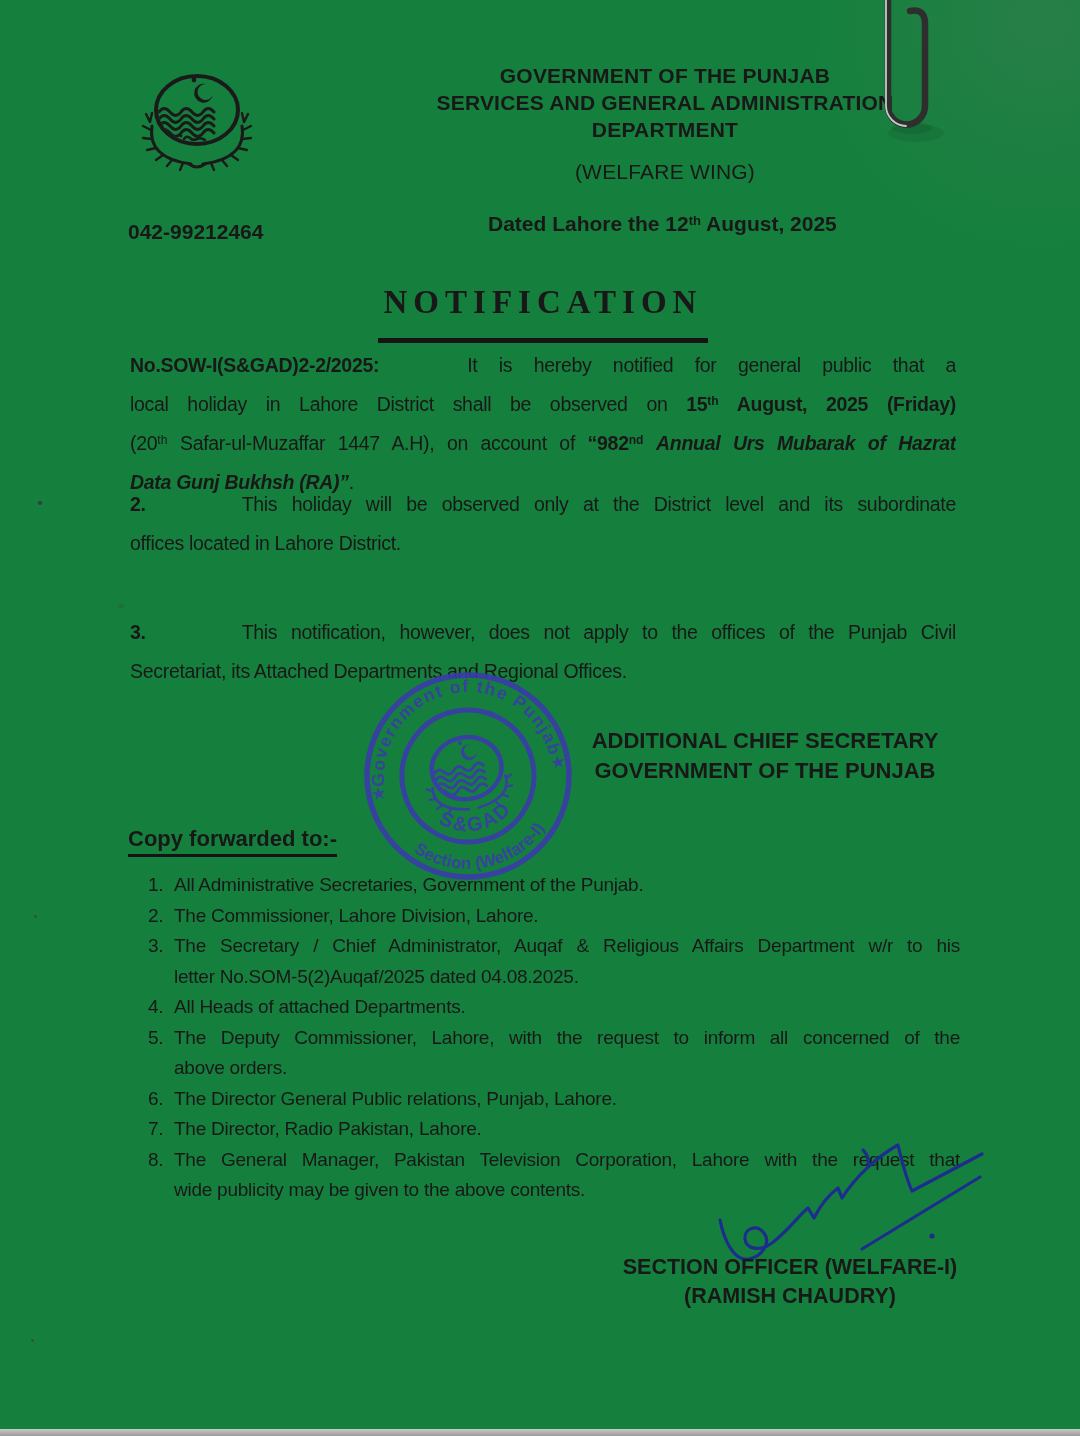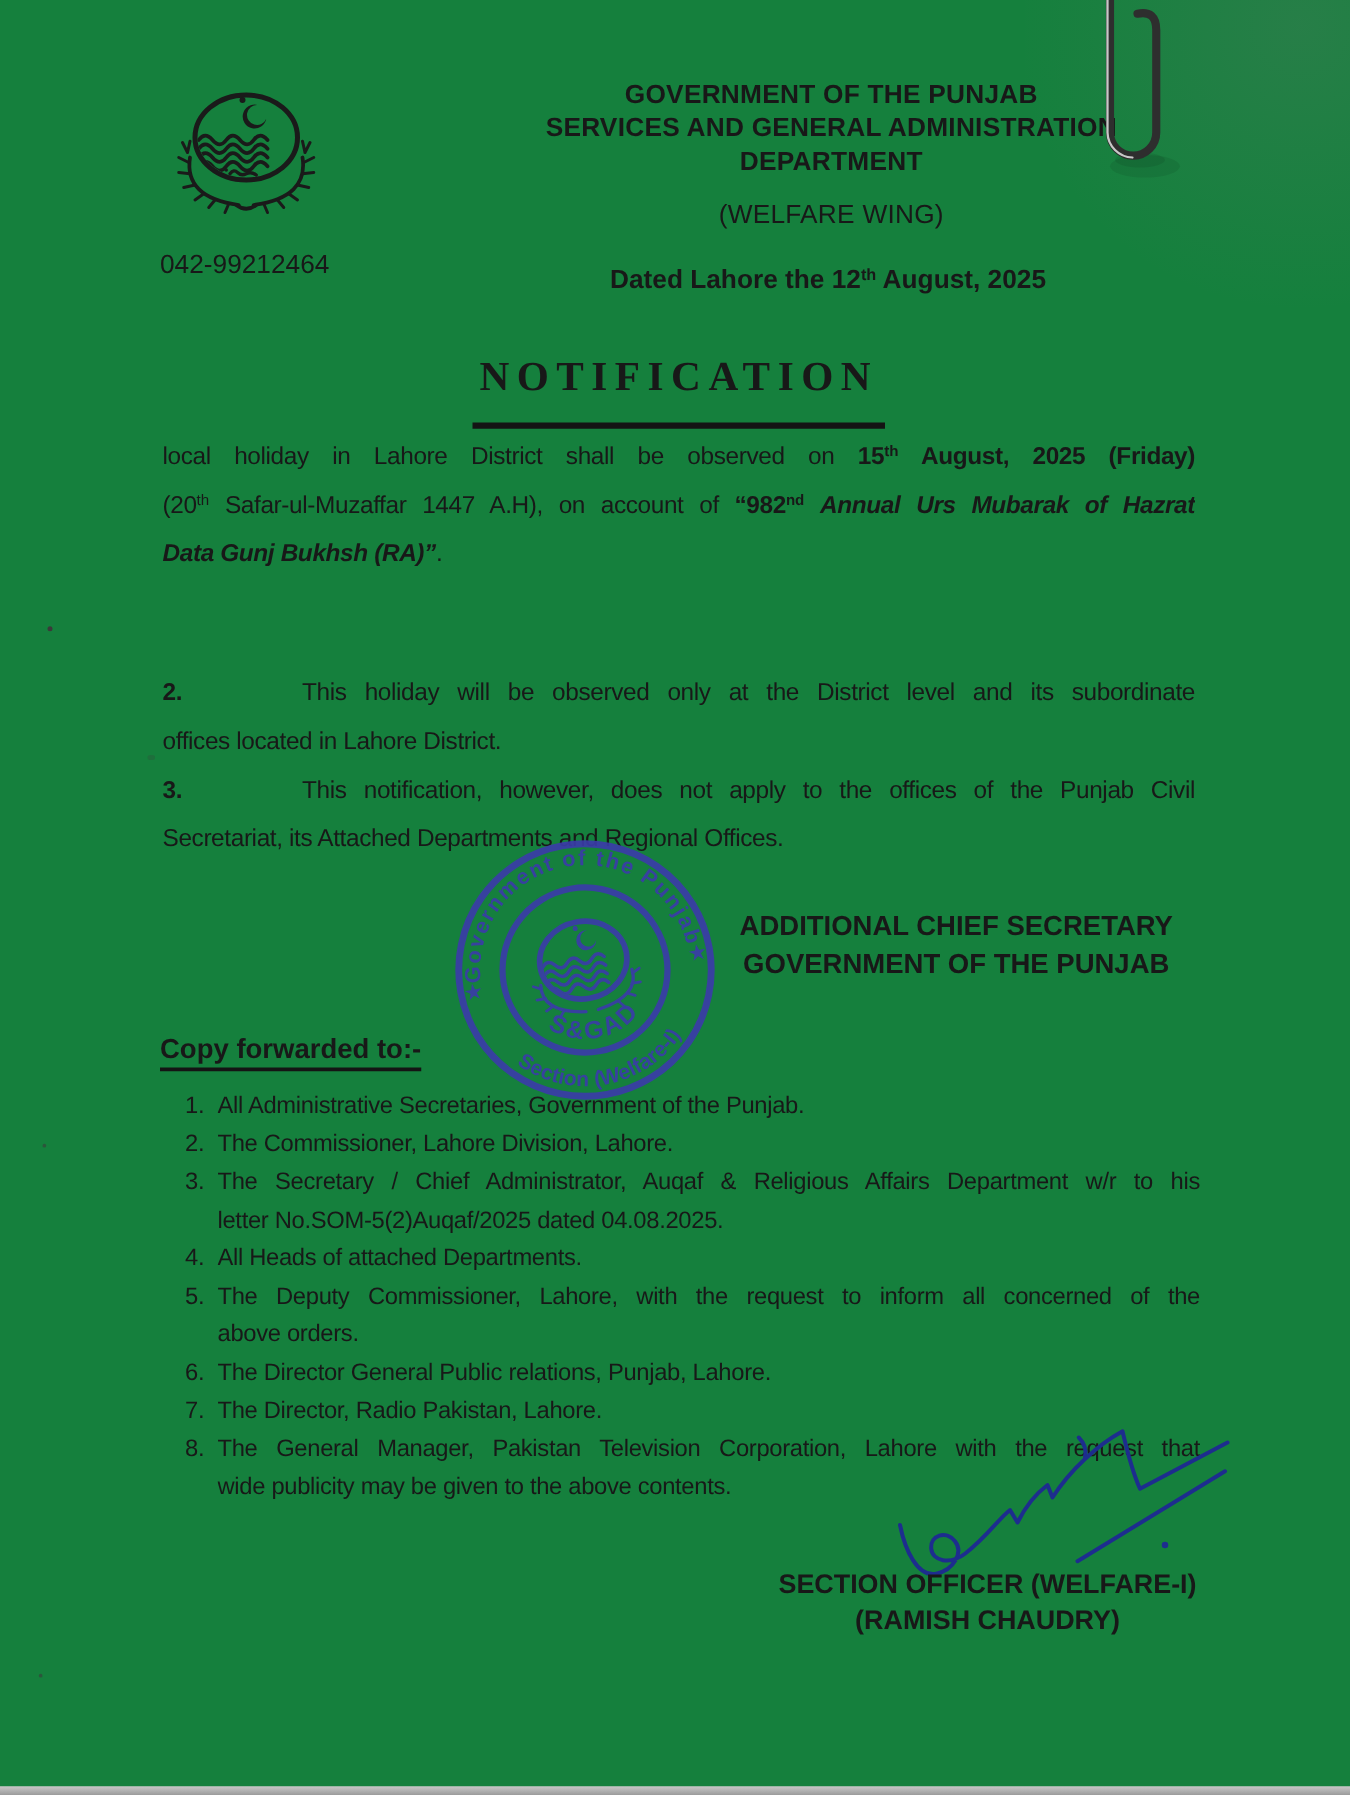--- a/index.html
+++ b/index.html
@@ -12,38 +12,38 @@
     overflow:hidden;
   }
   .shade-tr{position:absolute;right:0;top:0;width:260px;height:260px;
     background:radial-gradient(circle at 85% 8%, rgba(120,120,120,.18), rgba(120,120,120,0) 70%);}
   .shade-bottom{position:absolute;left:0;bottom:0;width:100%;height:7px;background:linear-gradient(#c9c9c9,#9b9b9b);}
   .abs{position:absolute;}
 
   
   .hdr{left:372px;top:62px;width:586px;text-align:center;font-weight:bold;font-size:21px;line-height:27px;letter-spacing:.2px;}
   .wing{margin-top:15px;font-weight:normal;font-size:21px;}
-  .phone{left:128px;top:200px;font-weight:normal;font-size:21px;}
+  .phone{left:128px;top:220px;font-weight:bold;font-size:21px;}
   .dateline{left:488px;top:212px;font-weight:bold;font-size:21px;}
 
   
   .titlewrap{left:130px;top:284px;width:826px;text-align:center;}
   .title{display:inline-block;font-family:"Liberation Serif",serif;font-weight:bold;font-size:33px;letter-spacing:6px;
     border-bottom:5px solid #141414;padding:0 6px 17px 6px;}
 
   
   .p{width:826px;font-size:19.5px;letter-spacing:-0.3px;}
   .p .tline{height:39px;line-height:39px;overflow:hidden;}
   .just{text-align:justify;text-align-last:justify;}
   .tab{display:inline-block;height:1px;}
   .b{font-weight:bold;}
   .i{font-style:italic;}
   .sup{font-size:.62em;position:relative;top:-.48em;letter-spacing:0;}
   #para1{left:130px;top:346px;}
-  #para2{left:130px;top:535px;}
+  #para2{left:130px;top:485px;}
   #para3{left:130px;top:613px;}
 
   
   .acs{left:555px;top:726px;width:420px;text-align:center;font-weight:bold;font-size:22px;line-height:30px;}
 
   
   .copyhead{left:128px;top:826px;font-weight:bold;font-size:22px;border-bottom:3px solid #141414;padding-bottom:2px;}
   .clist{left:128px;top:870px;width:832px;font-size:19px;letter-spacing:-0.25px;}
   .citem{display:flex;}
   .cnum{width:46px;padding-left:20px;box-sizing:border-box;line-height:30.5px;}
@@ -110,20 +110,21 @@
   </div>
 
   <div class="abs phone">042-99212464</div>
   <div class="abs dateline"><span>Dated Lahore the 12</span><span class="sup">th</span><span> August, 2025</span></div>
 
   <div class="abs titlewrap">
     <span class="title">NOTIFICATION</span>
   </div>
 
   <div class="abs p" id="para1">
+      <div class="tline just"><span class="b">No.SOW-I(S&amp;GAD)2-2/2025:</span><span class="tab" style="width: 88px;"></span><span>It is hereby notified for general public that a</span></div>
       <div class="tline just"><span>local holiday in Lahore District shall be observed on </span><span class="b">15</span><span class="b sup">th</span><span class="b"> August, 2025 (Friday)</span></div>
       <div class="tline just"><span>(20</span><span class="sup">th</span><span> Safar-ul-Muzaffar 1447 A.H), on account of </span><span class="b">“982</span><span class="b sup">nd</span><span class="b"> </span><span class="b i">Annual Urs Mubarak of Hazrat</span></div>
       <div class="tline"><span class="b i">Data Gunj Bukhsh (RA)”</span><span>.</span></div>
     </div>
   <div class="abs p" id="para2">
       <div class="tline just"><span class="b">2.</span><span class="tab" style="width: 96px;"></span><span>This holiday will be observed only at the District level and its subordinate</span></div>
       <div class="tline"><span>offices located in Lahore District.</span></div>
     </div>
   <div class="abs p" id="para3">
       <div class="tline just"><span class="b">3.</span><span class="tab" style="width: 96px;"></span><span>This notification, however, does not apply to the offices of the Punjab Civil</span></div>

